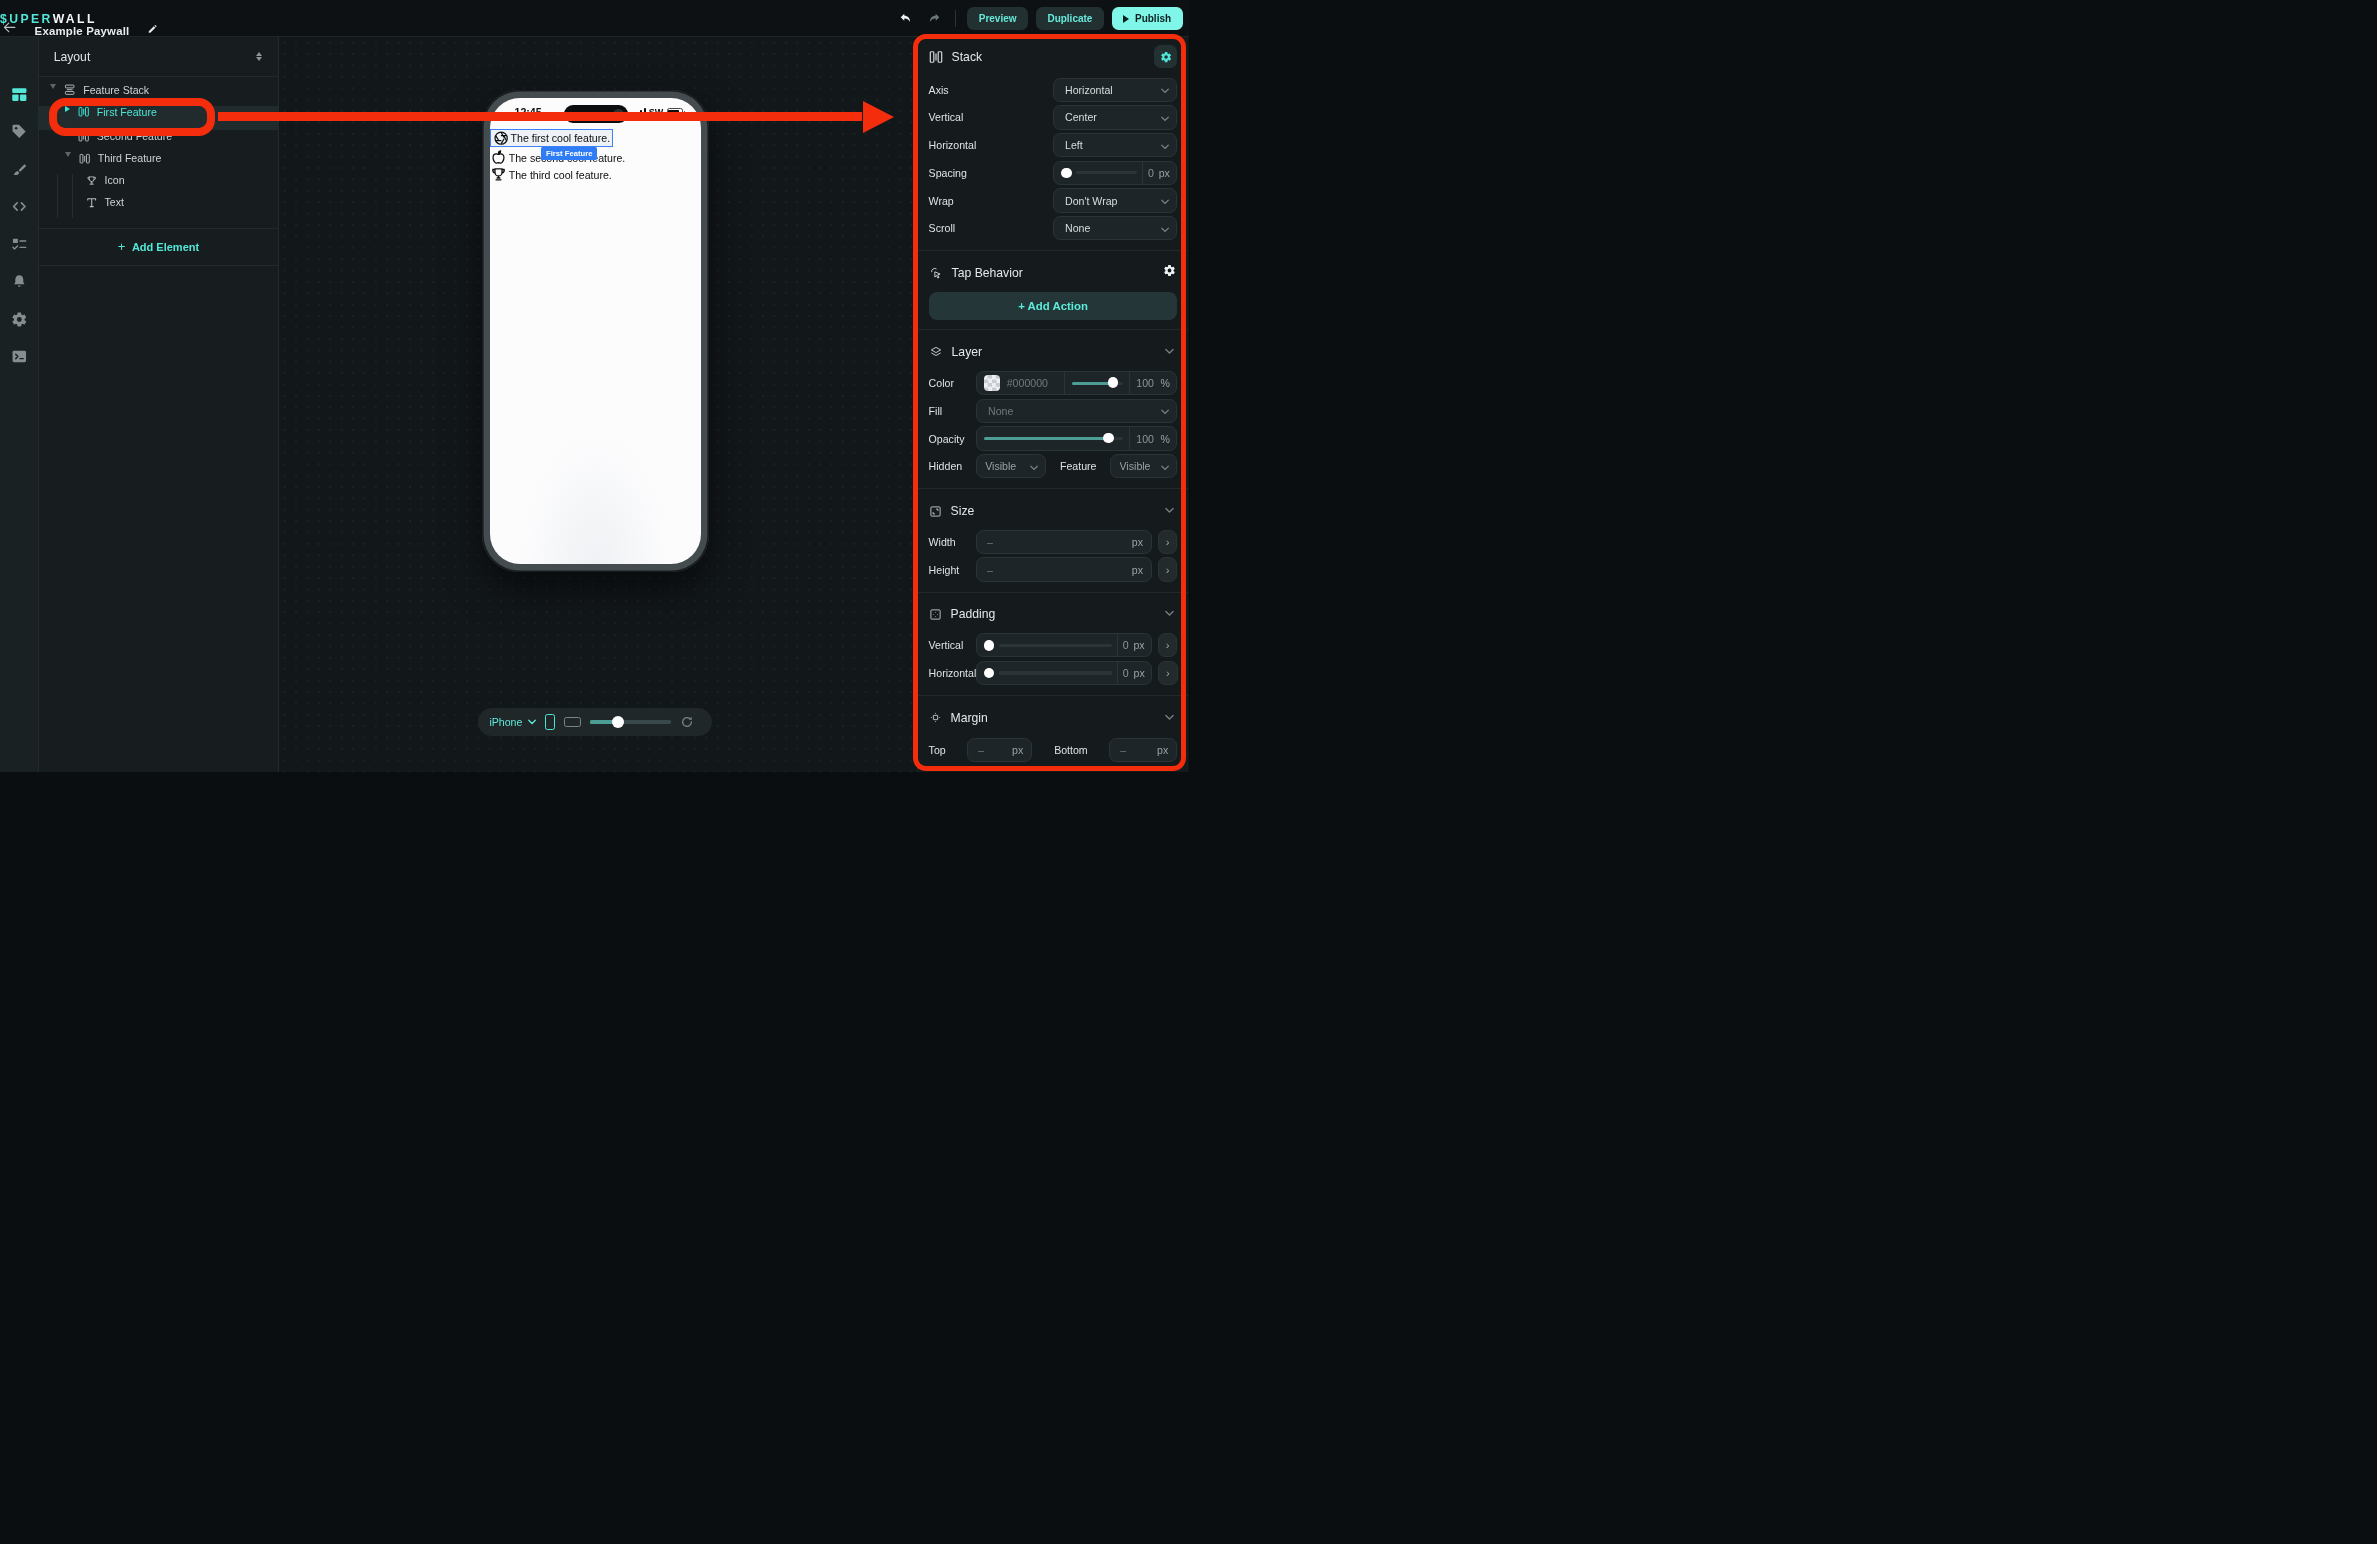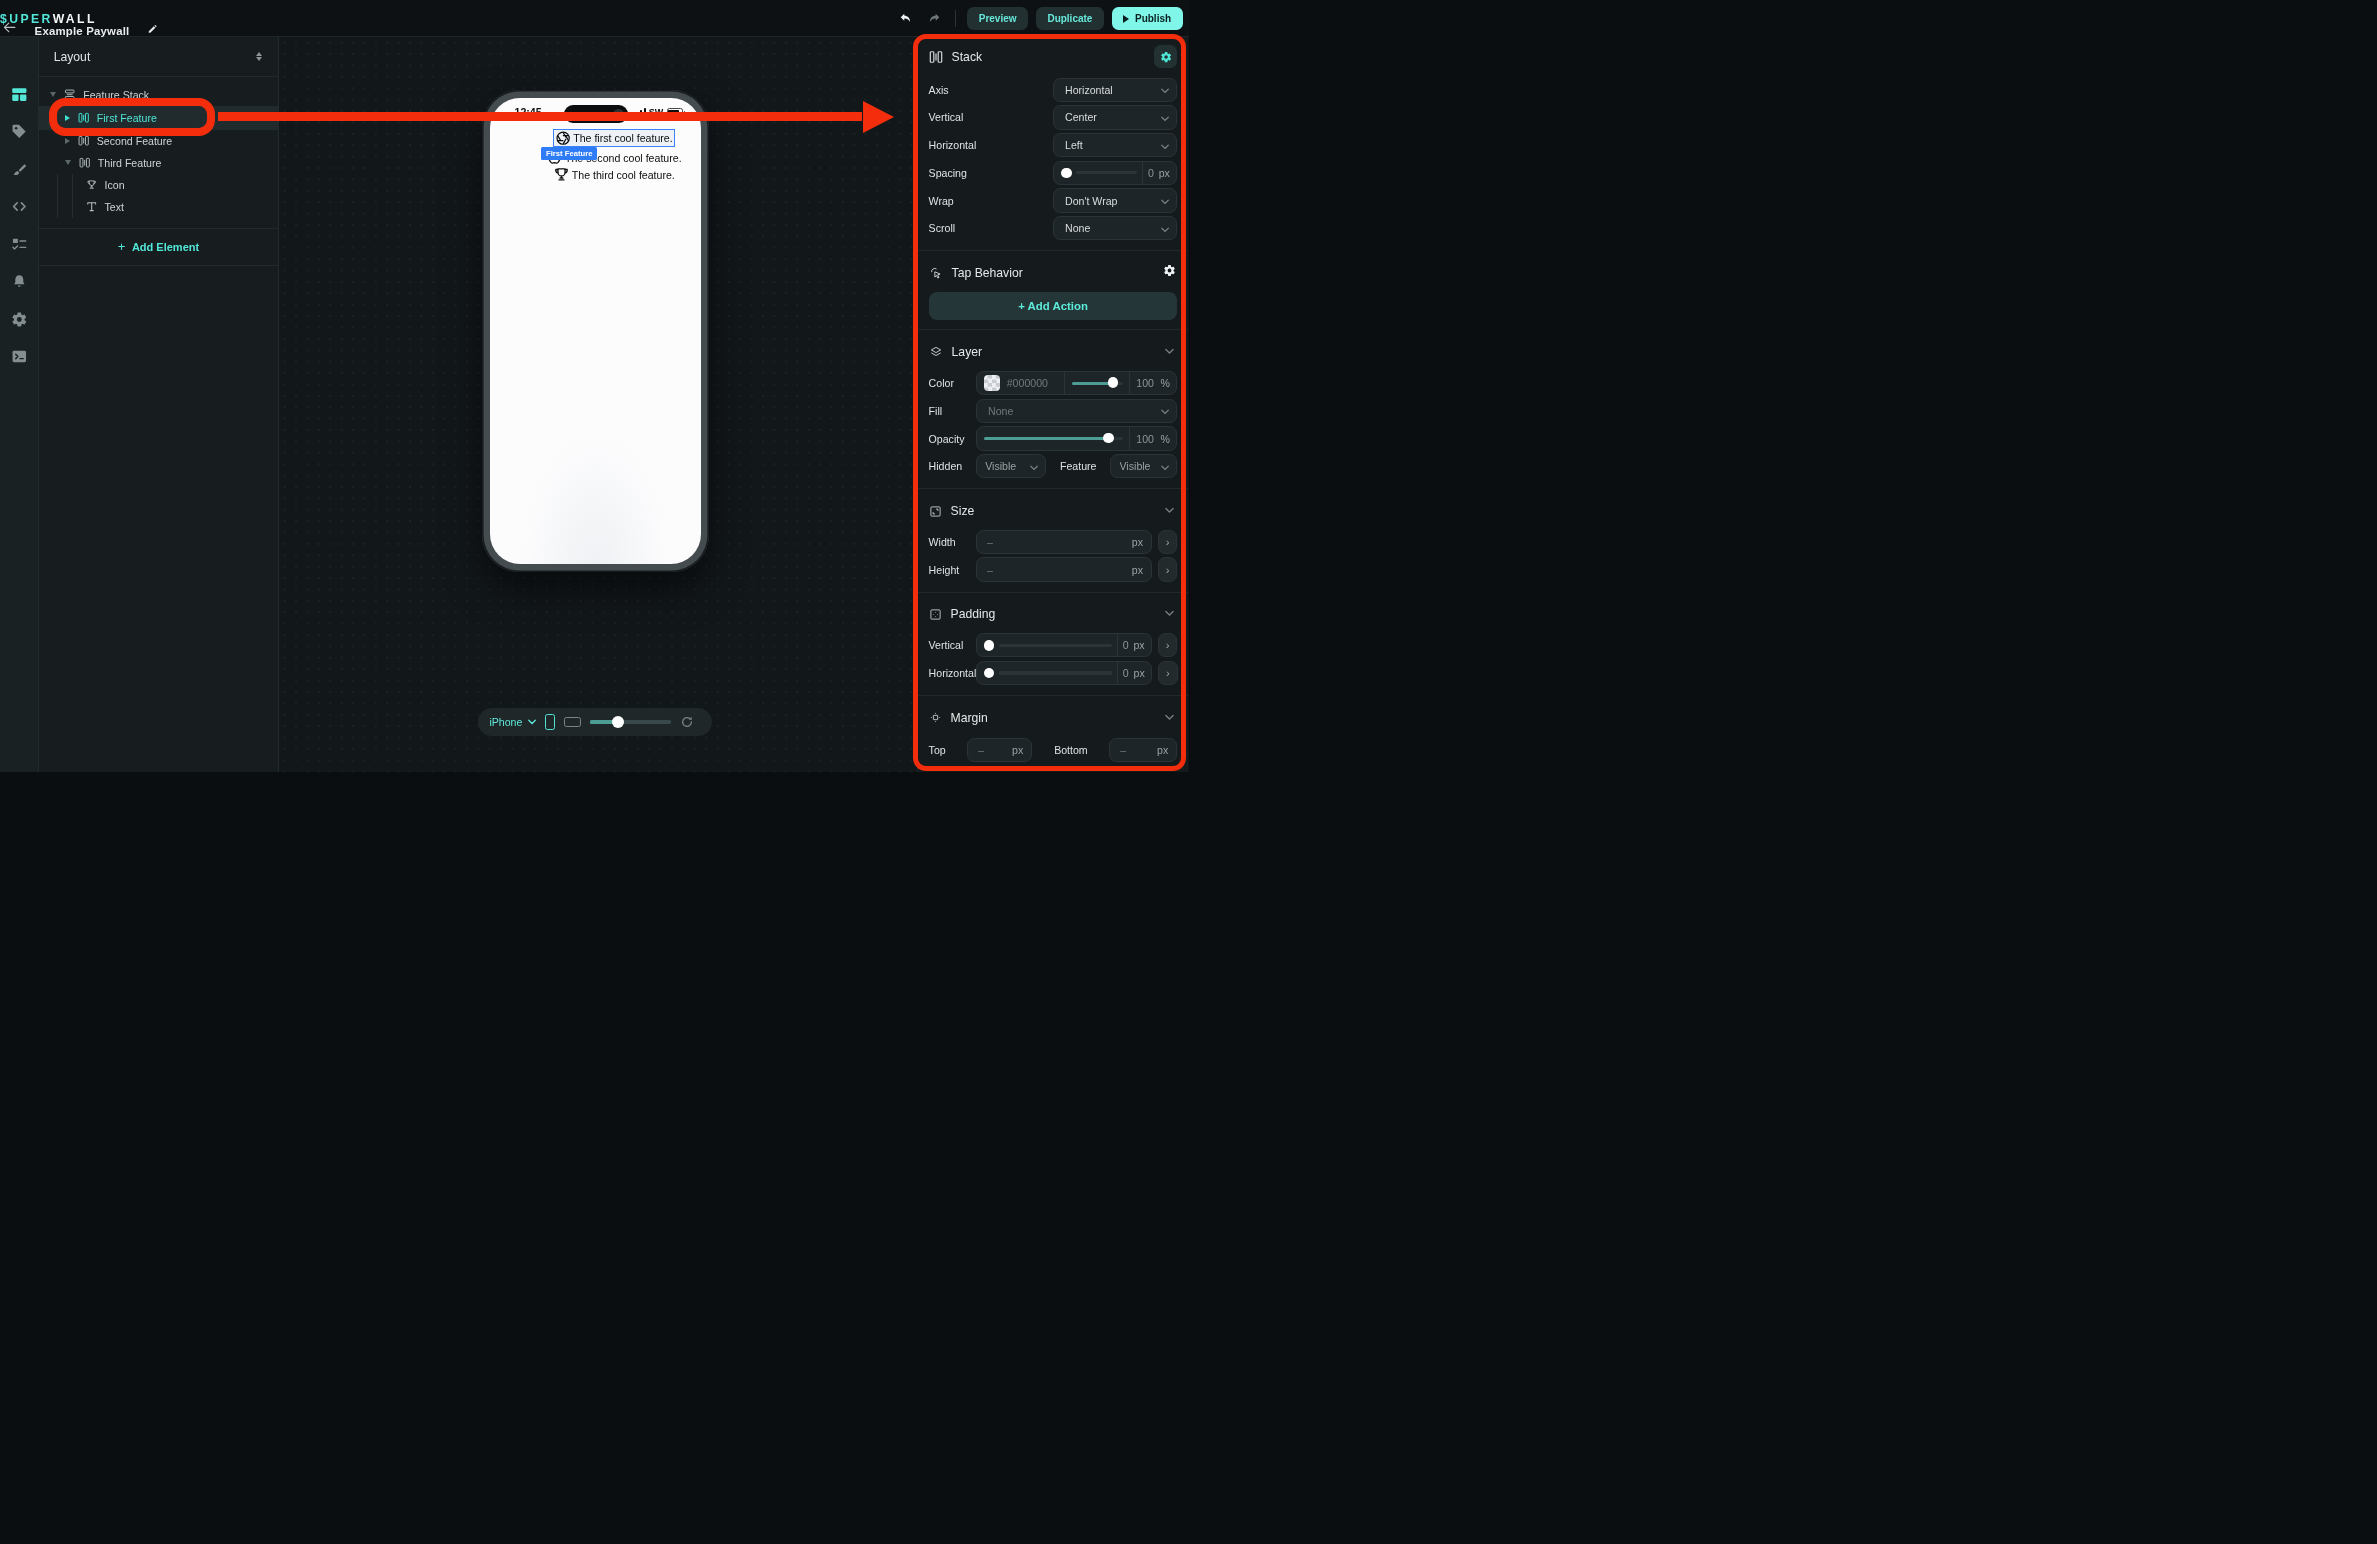--- a/index.html
+++ b/index.html
@@ -27,21 +27,21 @@
   .rail-item{position:absolute;left:50%;transform:translateX(-50%);width:24.4px;height:24.4px;display:flex;align-items:center;justify-content:center;cursor:pointer;}
 
   
   .layout-panel{position:absolute;left:39px;top:37px;width:240px;height:736px;background:#171d1f;border-right:0.8px solid #232b2d;z-index:5;}
   .lp-header{height:40px;display:flex;align-items:center;justify-content:space-between;padding:0 16.3px 0 14.7px;border-bottom:0.8px solid #222a2c;}
   .lp-title{font-size:12.2px;font-weight:400;color:#dfe3e4;}
   .sort-icon{display:flex;flex-direction:column;gap:1.6px;align-items:center;cursor:pointer;}
   .tri-up{width:0;height:0;border-bottom:4.1px solid #8d9698;border-left:3.3px solid transparent;border-right:3.3px solid transparent;}
   .tri-dn{width:0;height:0;border-top:4.1px solid #8d9698;border-left:3.3px solid transparent;border-right:3.3px solid transparent;}
   .tree{position:relative;padding-top:6.5px;}
-  .tree-row{position:relative;height:22px;display:flex;align-items:center;font-size:10.6px;color:#ced4d5;cursor:pointer;}
+  .tree-row{position:relative;height:22px;display:flex;align-items:flex-start;font-size:10.6px;color:#ced4d5;cursor:pointer;}
   .tree-row.sel{background:#212a2d;color:#4fe6d6;height:24.4px;}
   .caret-right{width:0;height:0;border-left:5.7px solid #5d6769;border-top:3.7px solid transparent;border-bottom:3.7px solid transparent;margin-right:7.3px;}
   .caret-down{width:0;height:0;border-top:5.7px solid #5d6769;border-left:3.7px solid transparent;border-right:3.7px solid transparent;margin-right:7.3px;}
   .caret-teal{border-left-color:#3fe3d2;}
   .t-ico{display:flex;align-items:center;justify-content:center;width:13px;height:13px;margin-right:6.5px;flex:none;}
   .guide{position:absolute;top:0;bottom:0;width:0.8px;background:#262e30;}
   .lp-divider{height:0.8px;background:#222a2c;margin-top:9.8px;}
   .add-el{height:38px;display:flex;align-items:center;justify-content:center;gap:1.6px;color:#52e8d9;font-size:11px;font-weight:700;cursor:pointer;border-bottom:0.8px solid #222a2c;}
 
   
@@ -53,21 +53,21 @@
   .sb-time{position:absolute;left:24.4px;top:2.4px;font-size:10.6px;font-weight:700;color:#0b0d0e;}
   .island{position:absolute;left:50%;transform:translateX(-50%);top:1.6px;width:64px;height:18px;border-radius:9.8px;background:#0b0d0e;}
   .island-cam{position:absolute;right:3.3px;top:3.3px;width:11.4px;height:11.4px;border-radius:50%;background:#2c3134;}
   .sb-right{position:absolute;right:18px;top:3.3px;display:flex;align-items:center;gap:3.3px;}
   .sig{display:flex;align-items:flex-end;gap:1.2px;}
   .sig i{display:block;width:2px;background:#0b0d0e;border-radius:0.8px;}
   .sb-carrier{font-size:9px;font-weight:700;color:#0b0d0e;}
   .battery{position:relative;width:16.3px;height:8.1px;border:1.2px solid #45494c;border-radius:2.4px;}
   .battery b{position:absolute;left:0.8px;top:0.8px;bottom:0.8px;width:10.6px;background:#0b0d0e;border-radius:0.8px;}
   .battery i{position:absolute;right:-3.3px;top:2px;width:1.6px;height:3.3px;background:#45494c;border-radius:0 0.8px 0.8px 0;}
-  .feat-row{position:absolute;left:0;right:0;display:flex;align-items:center;justify-content:center;gap:1.6px;color:#0c0d0e;font-size:10.6px;padding-left:37px;}
+  .feat-row{position:absolute;left:0;right:0;display:flex;align-items:center;justify-content:flex-start;gap:1.6px;color:#0c0d0e;font-size:10.6px;}
   .feat-sel{display:flex;align-items:center;gap:1.6px;border:1.6px solid #3b82f6;background:#eef1f5;padding:0 1.6px;}
   .tooltip{position:absolute;z-index:6;background:#2e7cf6;color:#fff;font-size:7.7px;font-weight:600;padding:1.6px 4.9px 2.4px;border-radius:1.6px;white-space:nowrap;}
   .dev-toolbar{position:absolute;left:478px;top:708px;width:234px;height:28px;border-radius:14px;background:#1f2729;display:flex;align-items:center;padding:0 11.4px;gap:9px;z-index:2;}
   .dev-name{display:flex;align-items:center;gap:6px;color:#5fe8da;font-size:10.6px;cursor:pointer;}
   .icon-portrait{width:9.8px;height:16.3px;border:1.6px solid #4fe6d6;border-radius:2.4px;cursor:pointer;}
   .icon-landscape{width:16.3px;height:10.6px;border:1.6px solid #7b8486;border-radius:2.4px;cursor:pointer;}
   .zoom-slider{position:relative;width:81px;height:11.4px;cursor:pointer;}
   .zoom-track{position:absolute;left:0;top:4.1px;width:100%;height:3.3px;border-radius:1.6px;background:#39484b;}
   .zoom-fill{position:absolute;left:0;top:4.1px;width:35%;height:3.3px;border-radius:1.6px;background:#4e9d94;}
   .zoom-knob{position:absolute;left:35%;top:-0.8px;width:12.2px;height:12.2px;margin-left:-5.7px;border-radius:50%;background:#fff;}

